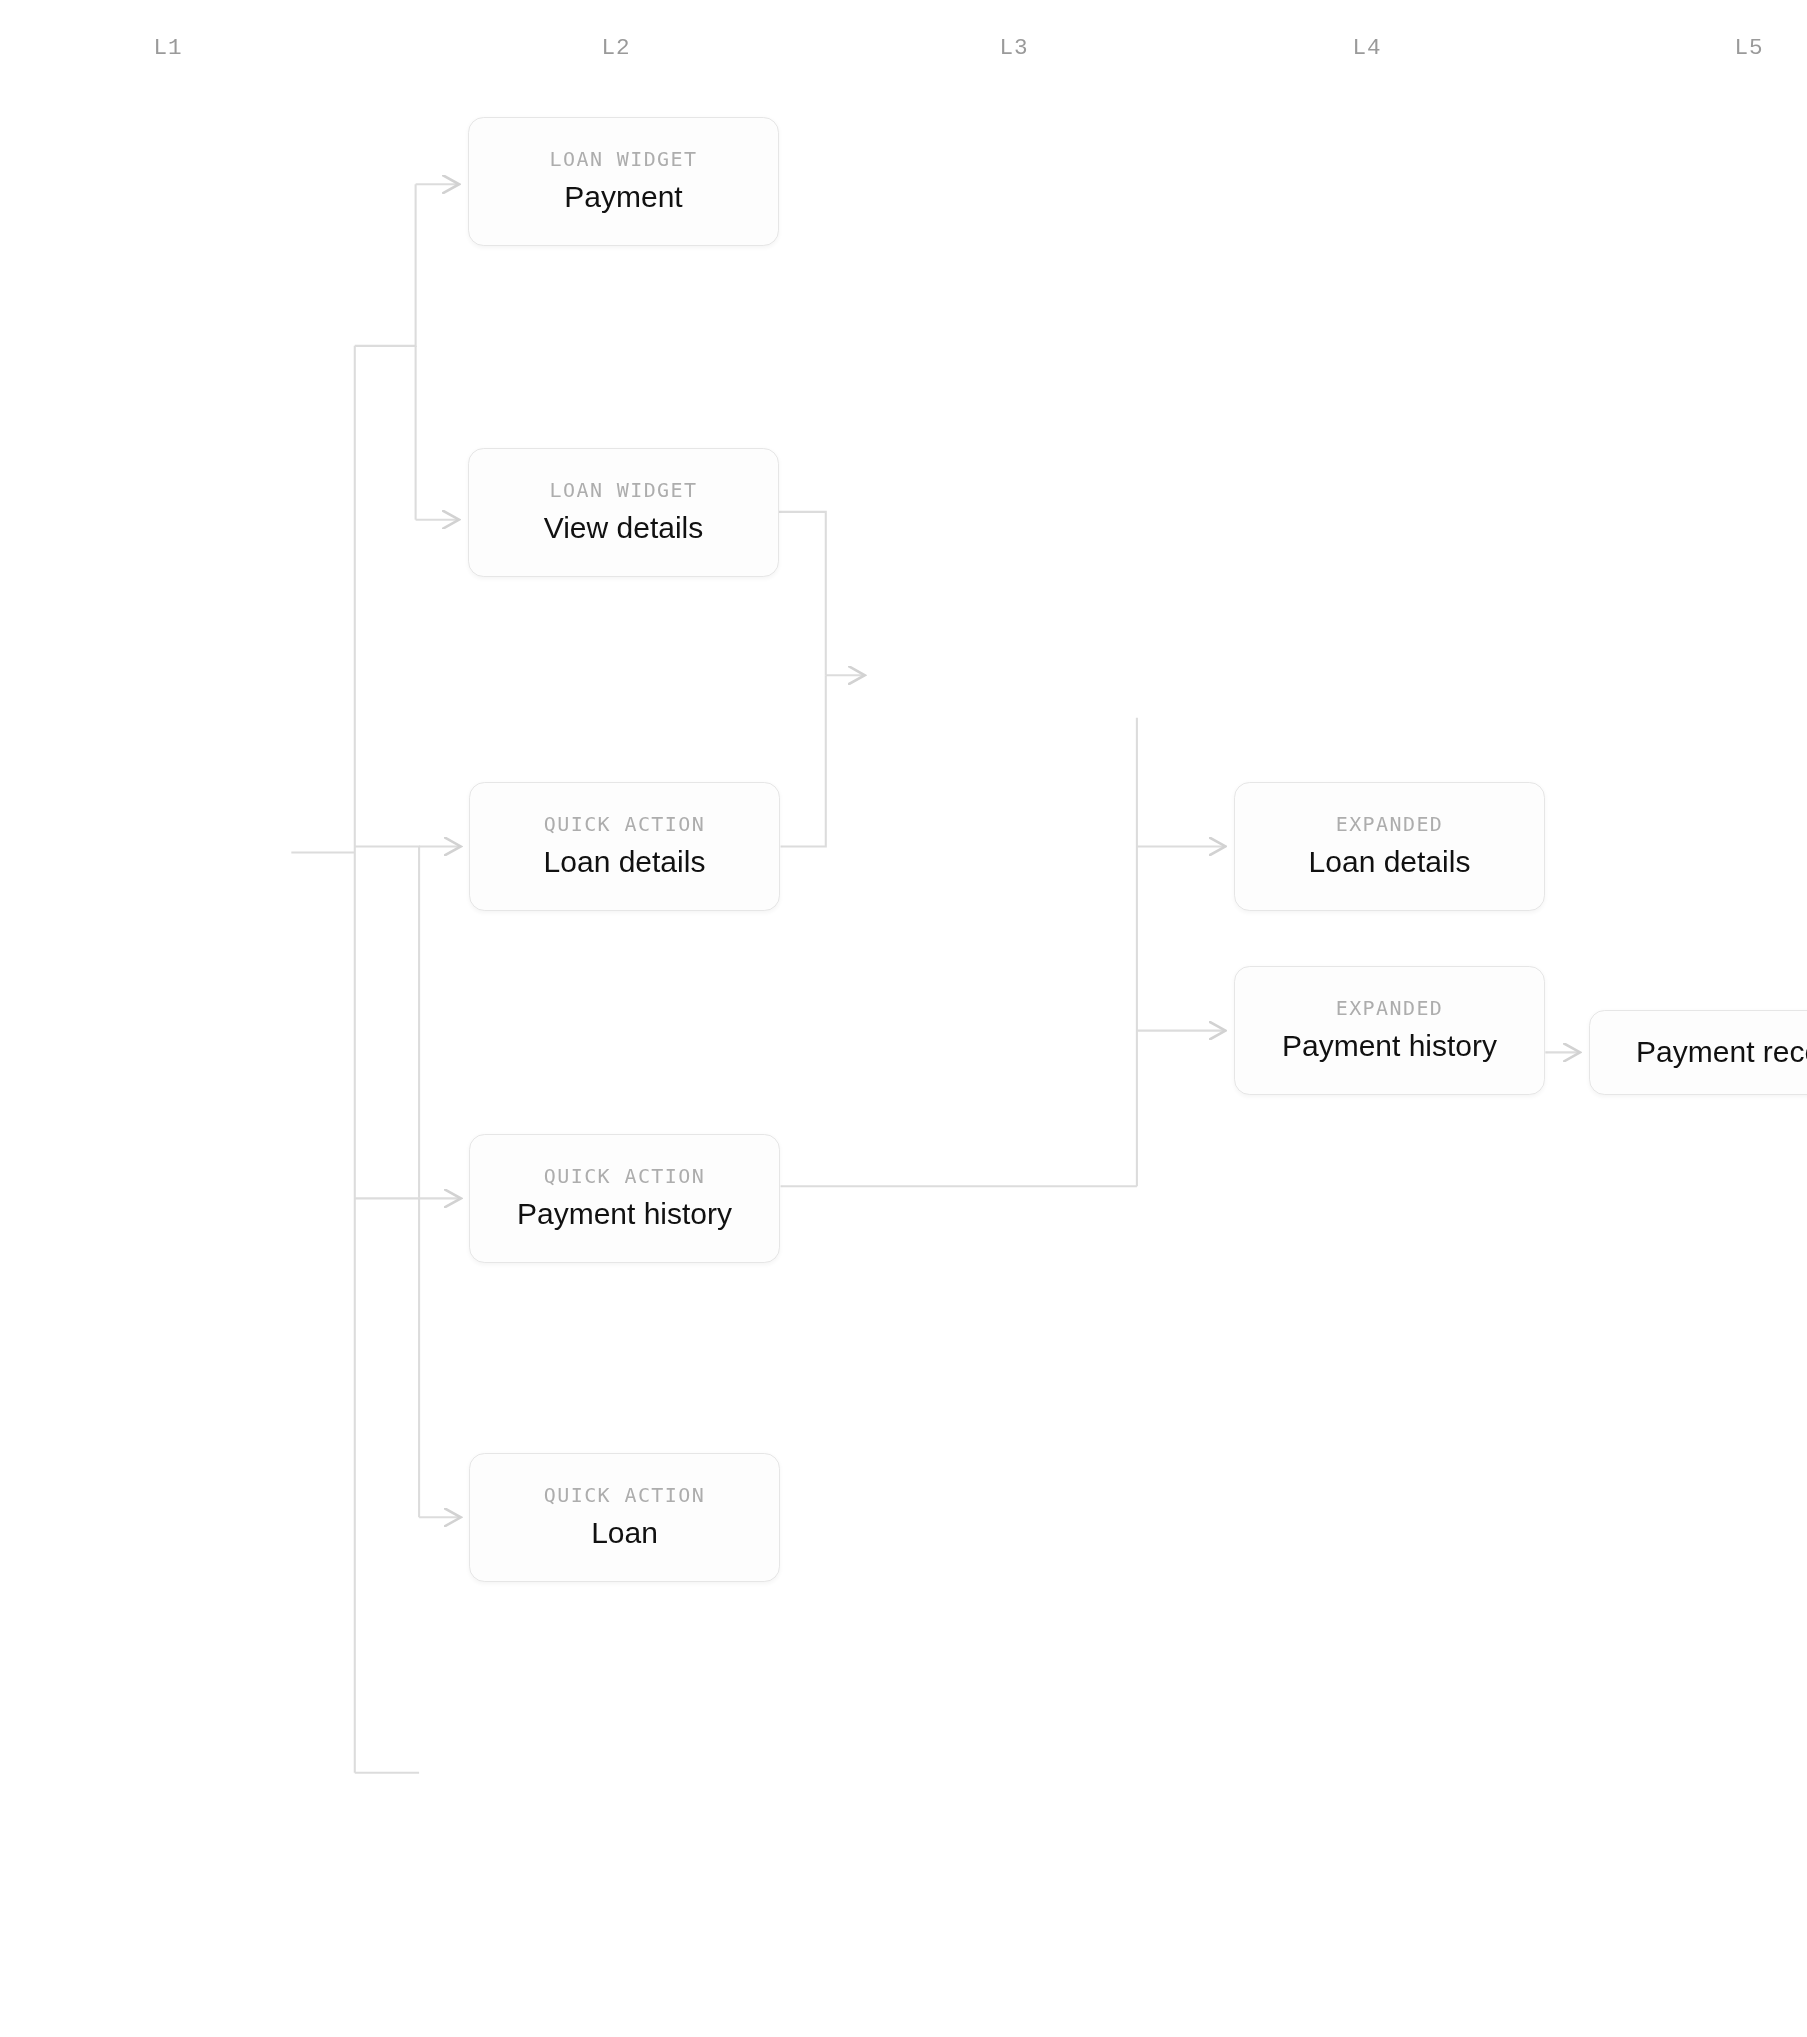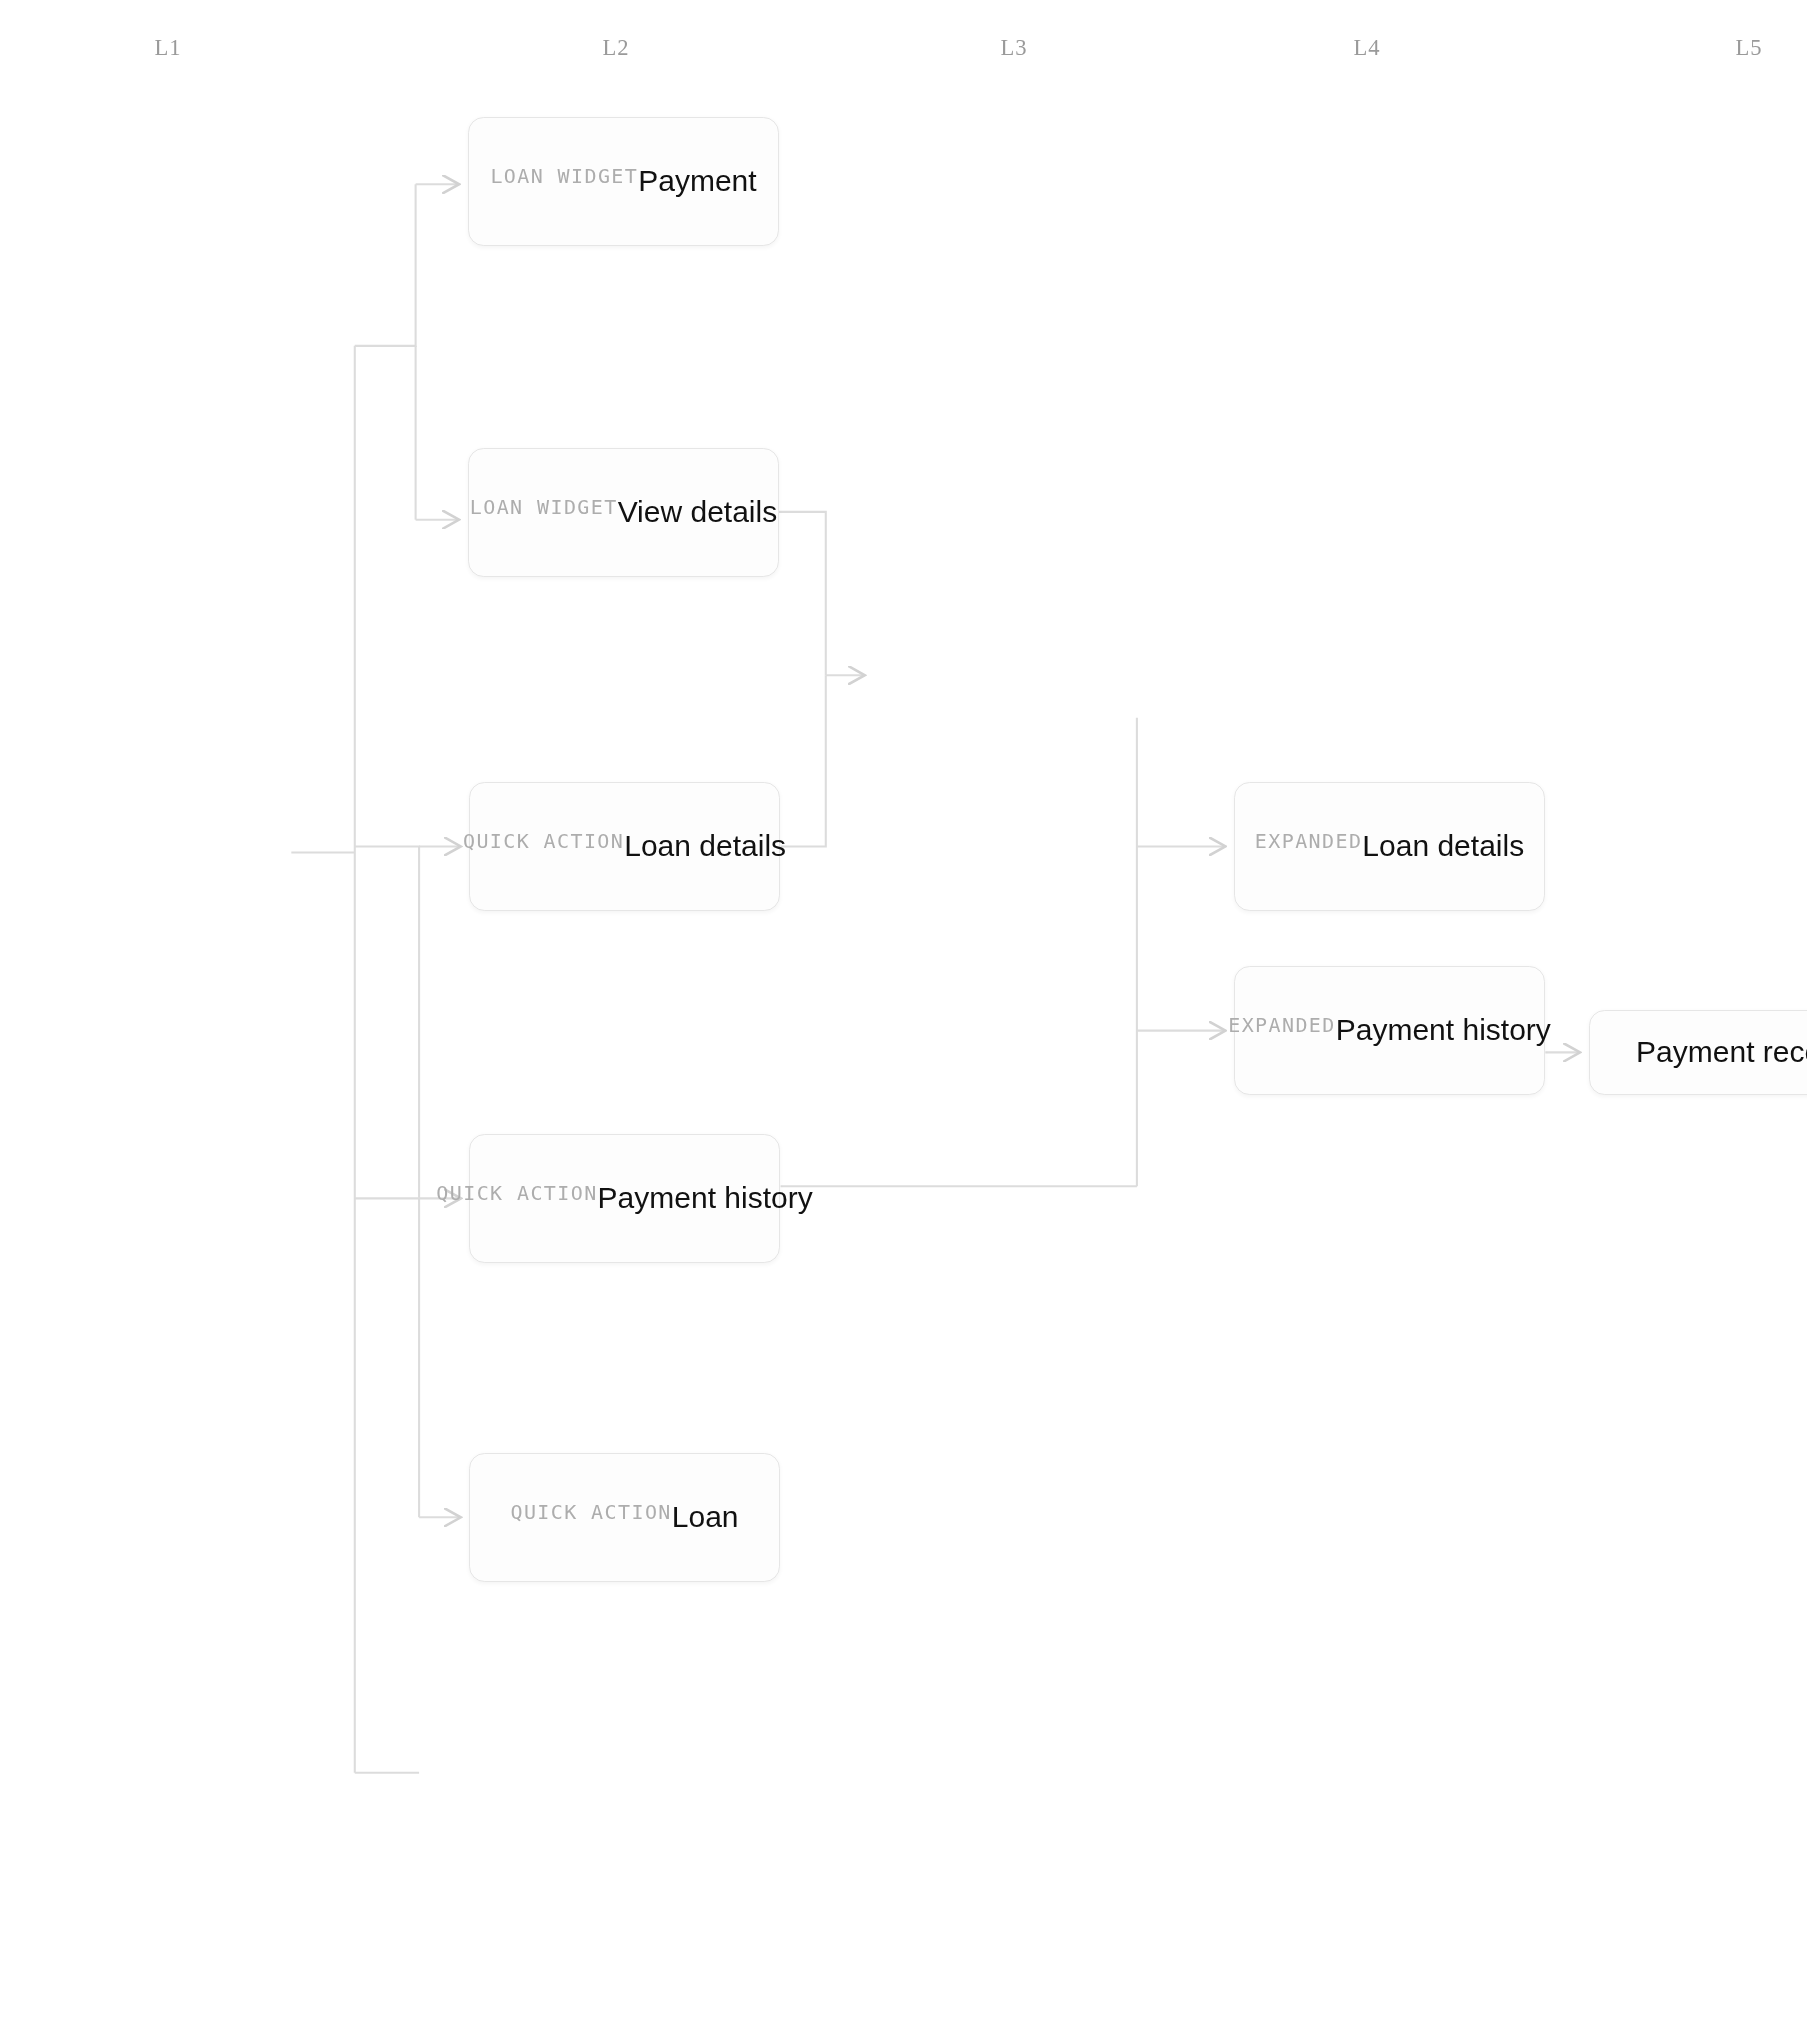--- a/index.html
+++ b/index.html
@@ -16,21 +16,21 @@
     position: relative;
     width: 1808px;
     height: 2037px;
     background: #ffffff;
     overflow: hidden;
   }
 
   
   .col-header {
     position: absolute;
-    font-family: Liberation Serif, serif;
+    font-family: Liberation Mono, monospace;
     font-size: 22.6px;
     letter-spacing: 0.9px;
     color: #9a9a9a;
     top: 35px;
     transform: translateX(-50%);
     white-space: nowrap;
   }
 
   
   #wires {
@@ -43,21 +43,21 @@
 
   
   .node {
     position: absolute;
     box-sizing: border-box;
     background: #fdfdfd;
     border: 1.3px solid #e6e6e6;
     border-radius: 15.6px;
     box-shadow: 0 1.7px 4.3px rgba(0,0,0,0.045);
     display: flex;
-    flex-direction: row;
+    flex-direction: column;
     align-items: center;
     justify-content: center;
   }
   .node .eyebrow {
     font-family: "DejaVu Sans Mono", "Liberation Mono", monospace;
     font-size: 20px;
     letter-spacing: 1.4px;
     color: #adadad;
     line-height: 1.1;
     margin-bottom: 10.4px;

